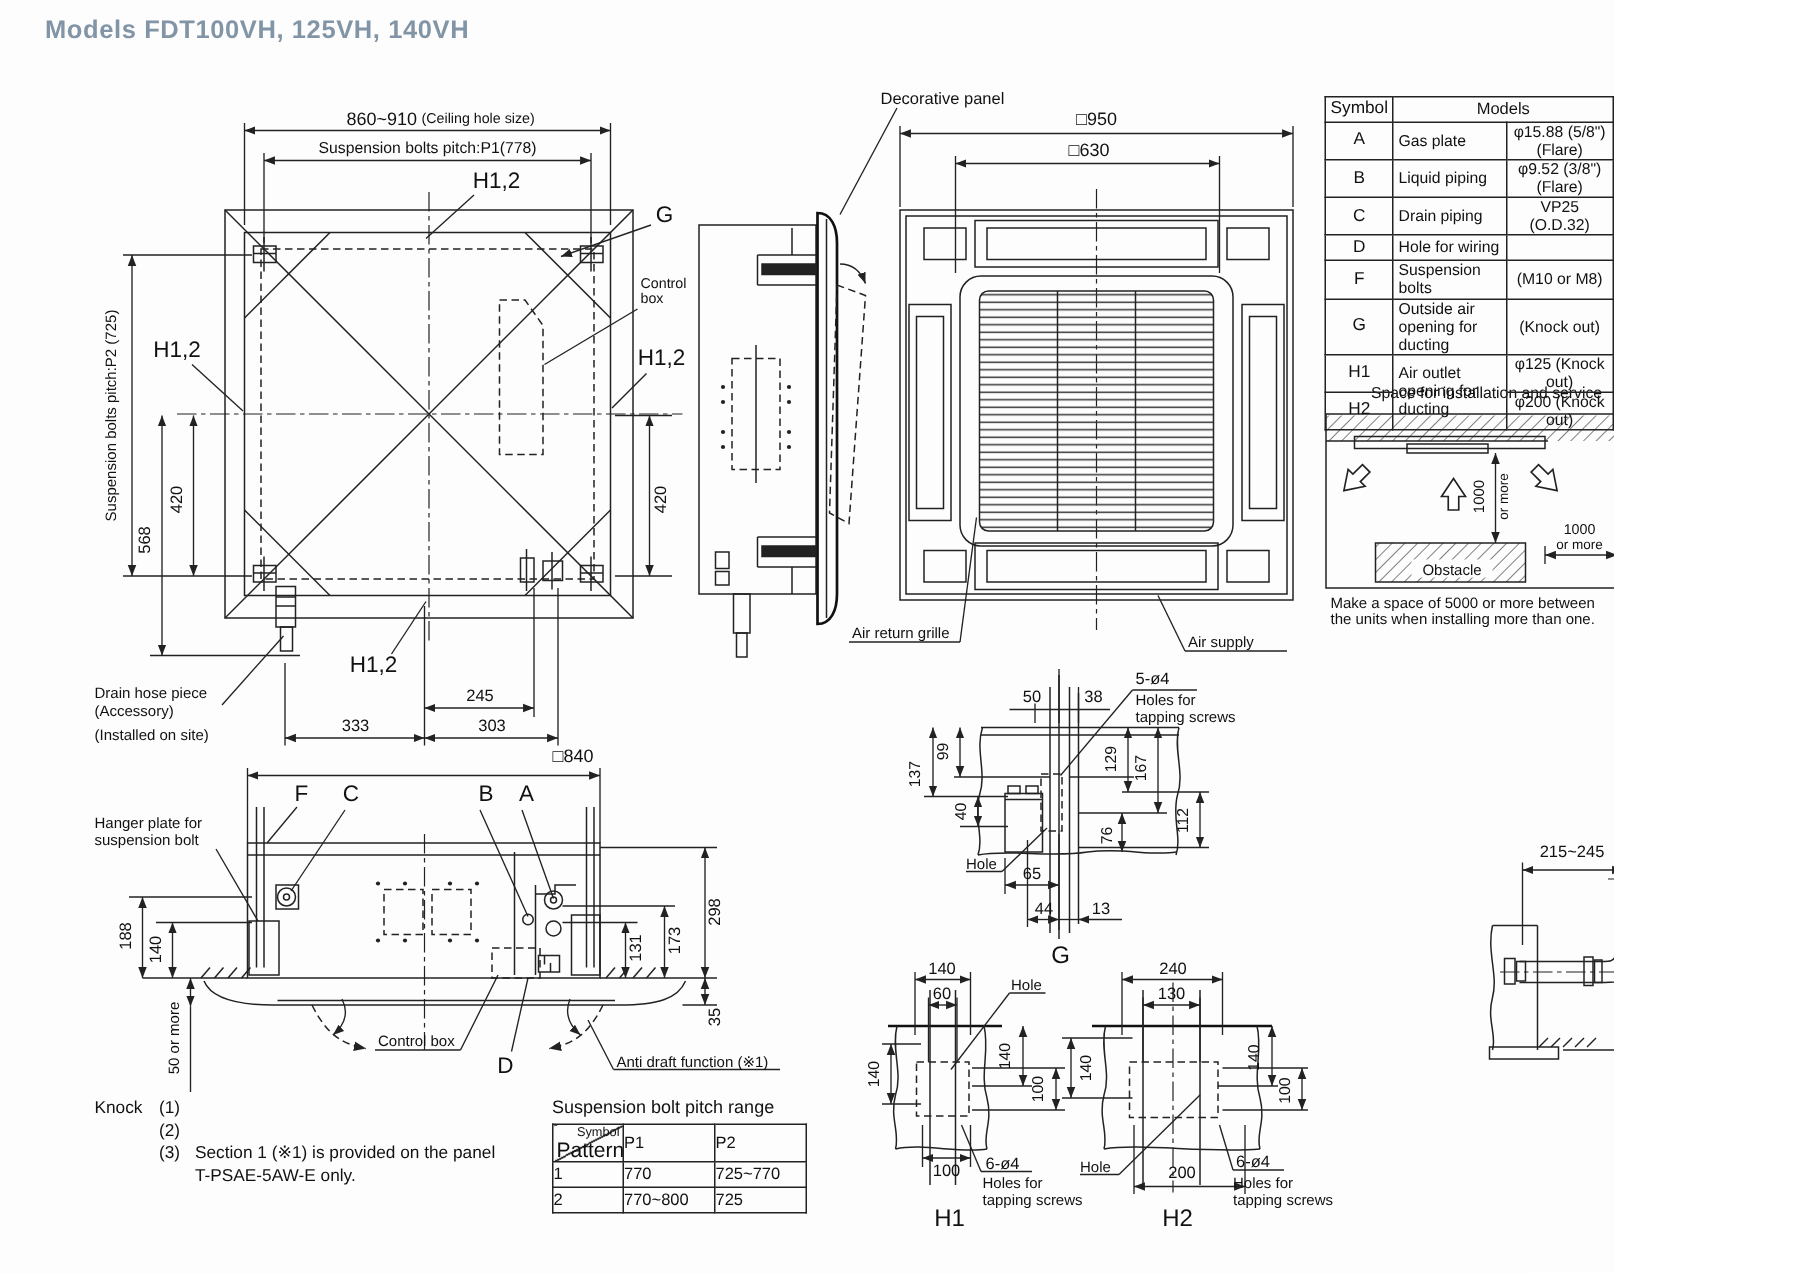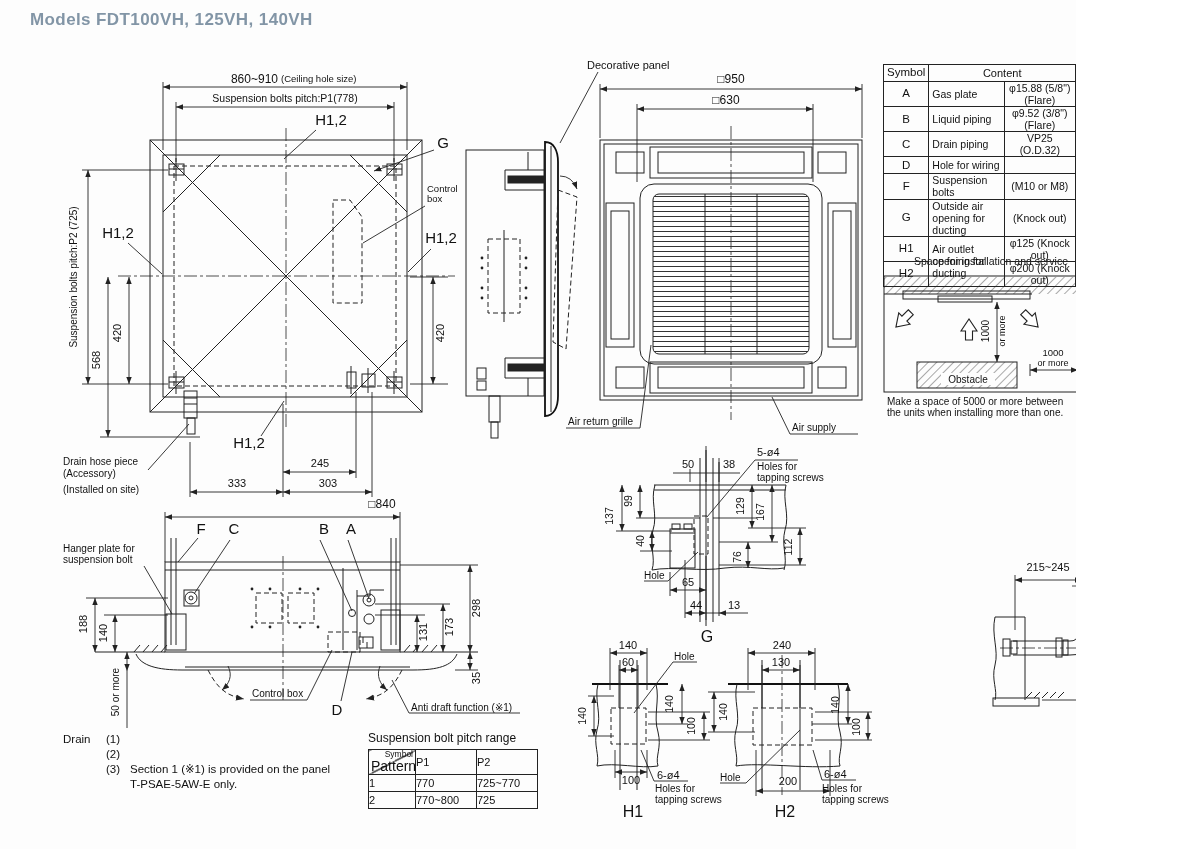--- a/index.html
+++ b/index.html
@@ -535,21 +535,21 @@
       <text class="t11 mid" transform="rotate(-90 1134 641)" x="1134" y="641">850 or less</text>
       <text class="t11 mid" transform="rotate(-90 1156 642)" x="1156" y="642">(Max. Drain lift)</text>
     </g>
   </svg>
 
   <div id="symbol-table" class="ovl" style="left:883px;top:64px;">
     <table>
       <tbody>
           <tr>
         <th class="sym">Symbol</th>
-        <th colspan="2">Content</th>
+        <th colspan="2">Models</th>
       </tr>
       <tr>
             <td class="sym">A</td>
             <td class="nm">Gas plate</td>
             <td class="vl">φ15.88 (5/8") (Flare)</td>
           </tr>
       <tr>
             <td class="sym">B</td>
             <td class="nm">Liquid piping</td>
             <td class="vl">φ9.52 (3/8") (Flare)</td>
@@ -582,21 +582,21 @@
       <tr>
             <td class="sym">H2</td>
             <td class="vl">φ200 (Knock out)</td>
           </tr>
     </tbody>
       </table>
   </div>
 
   <div id="notes" class="ovl" style="left:63px;top:732px;">
     <div class="nrow">
-      <span class="nlab">Drain</span>
+      <span class="nlab">Knock</span>
       <span class="nnum">(1)</span>
     </div>
     <div class="nrow">
       <span class="nlab"></span>
       <span class="nnum">(2)</span>
     </div>
     <div class="nrow">
       <span class="nlab"></span>
       <span class="nnum">(3)</span>
       <span class="ntxt">

